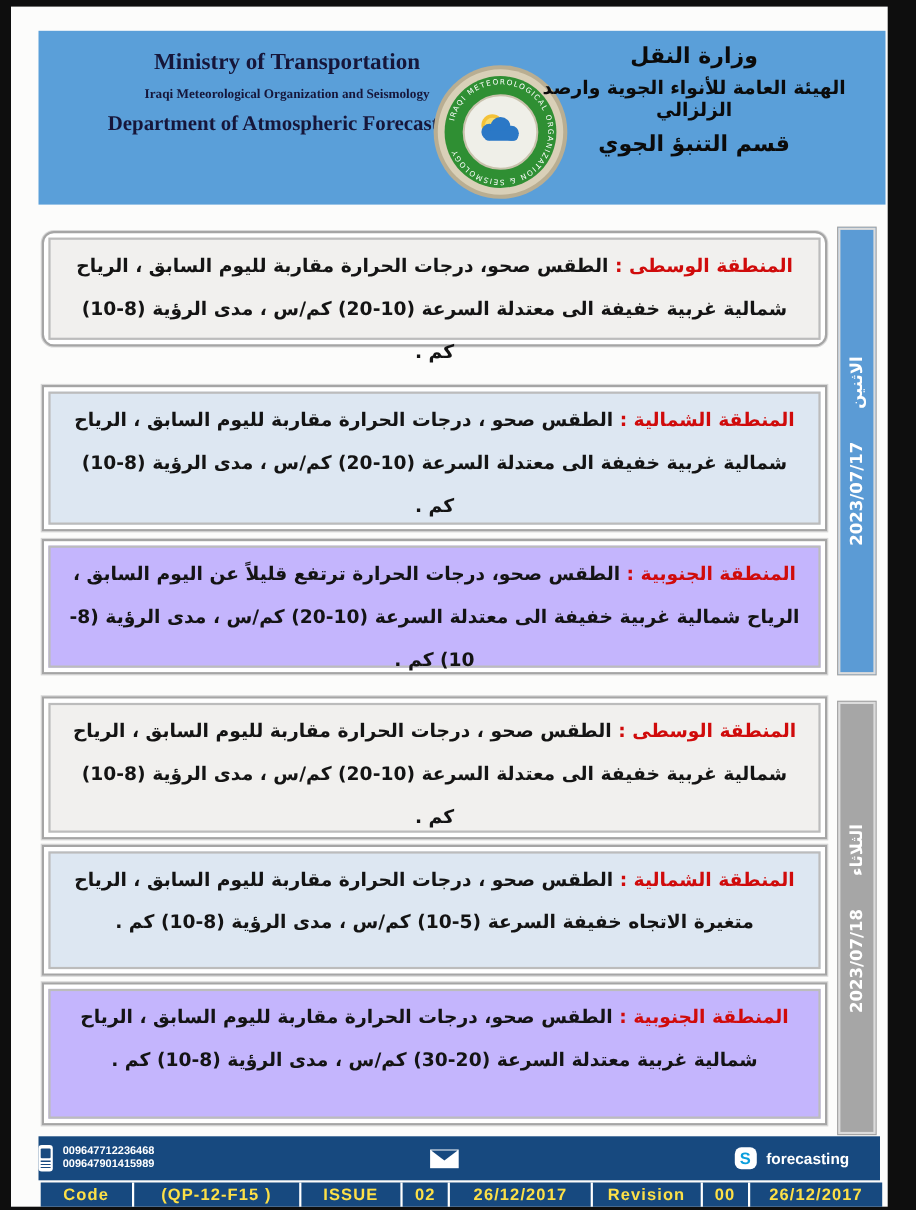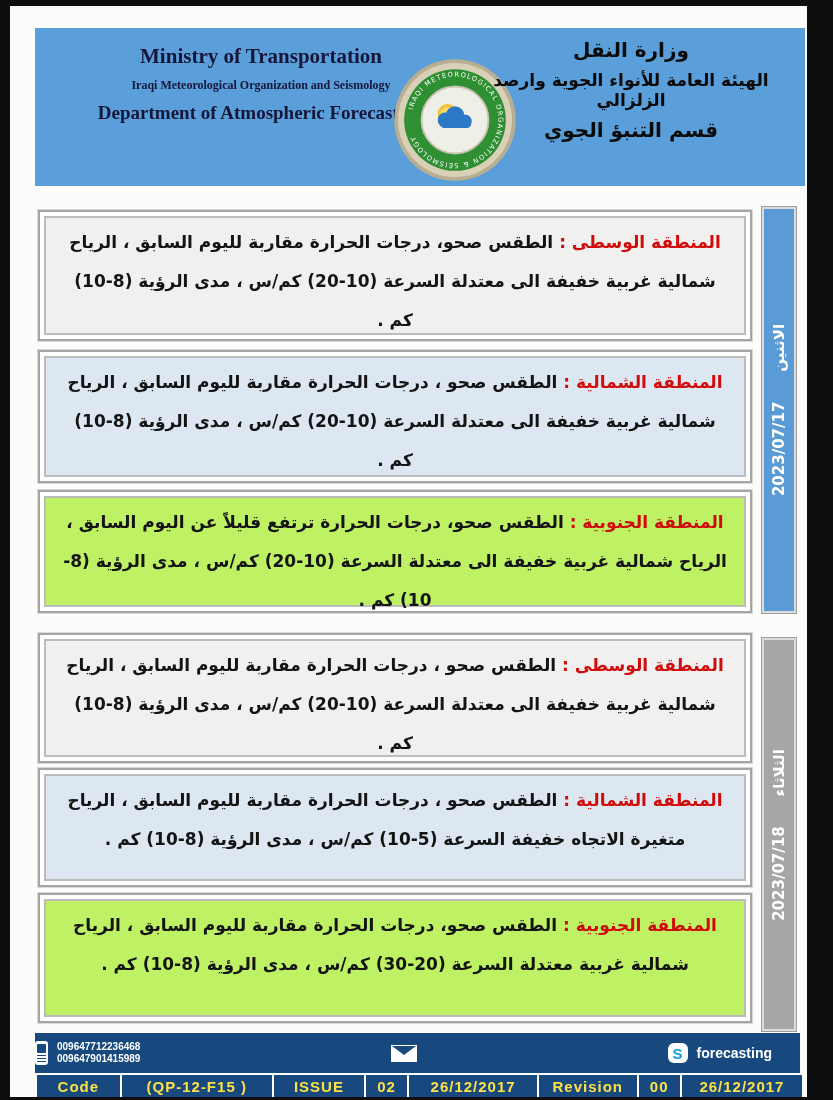--- a/index.html
+++ b/index.html
@@ -51,22 +51,22 @@
     height:100%;box-sizing:border-box;border:2px solid #bcbcbc;
     padding:3px 12px 0 12px;
   }
   .fbox p{
     margin:2px 2px 0;direction:rtl;text-align:center;
     font-weight:bold;font-size:17px;line-height:39px;color:#141414;
   }
   .region{color:#d00b0b;}
   .bg-g1 .fbox-in{background:#f1f0ee;}
   .bg-blue .fbox-in{background:#dde7f2;}
-  .bg-g2 .fbox-in{background:#bef264;}
-  .box1{top:204px;height:131px;}
+  .bg-g2 .fbox-in{background:#c4b5fd;}
+  .box1{top:204px;height:105px;border-radius:11px;}
   .box2{top:344px;height:133px;}
   .box3{top:484px;height:123px;}
   .box4{top:627px;height:130px;}
   .box5{top:762px;height:119px;}
   .box6{top:887px;height:130px;}
   
   .tab{
     position:absolute;left:752px;width:34px;box-sizing:border-box;
     border:2px solid #dcdcdc;box-shadow:0 0 0 1px #9e9e9e;
   }

